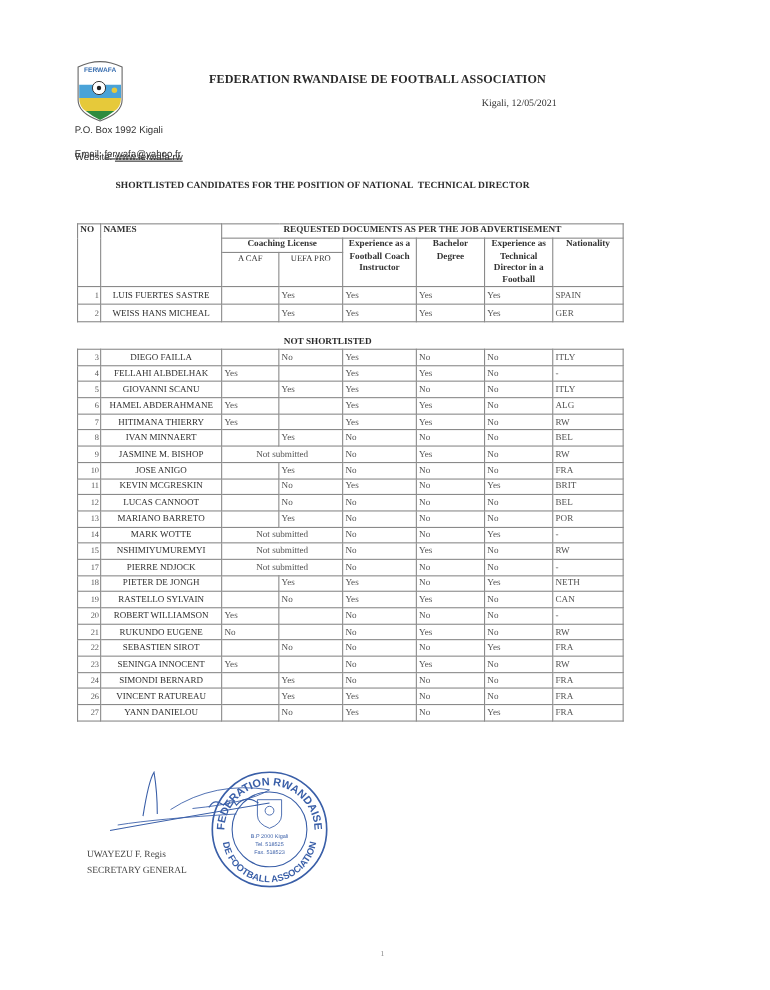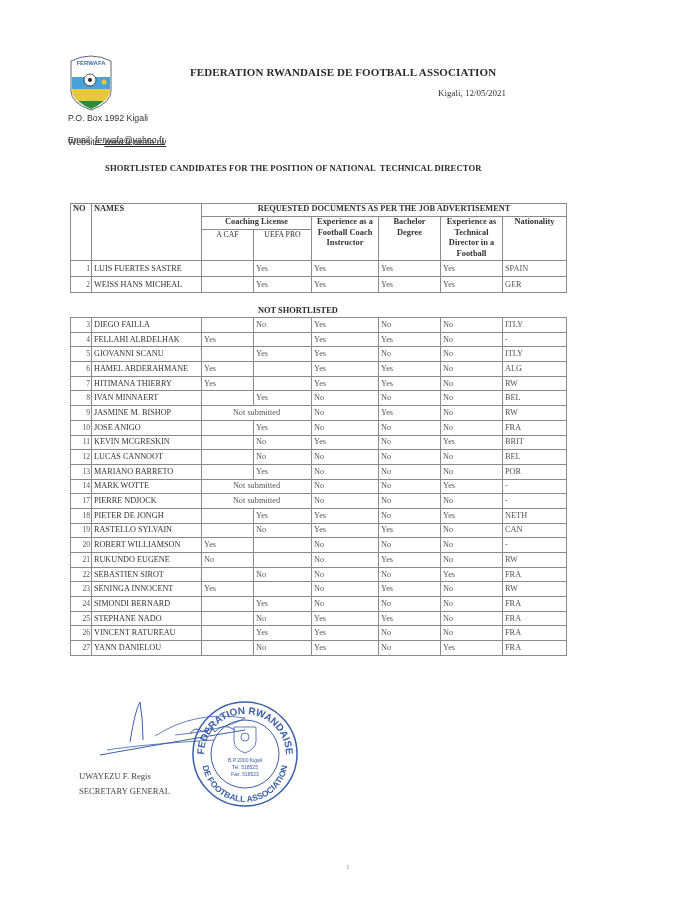--- a/index.html
+++ b/index.html
@@ -9,21 +9,21 @@
   .org-title { left:190px; top:66px; font-size:11px; font-weight:bold; letter-spacing:0.1px; }
   .addr { left:68px; font-family:"Liberation Sans", sans-serif; font-size:8.8px; color:#333; }
   .addr a { color:#333; text-decoration:underline; }
   .date { left:438px; top:88px; font-size:9px; color:#333; }
   .doc-title { left:105px; top:163px; font-size:8.6px; font-weight:bold; letter-spacing:0.1px; }
   table { border-collapse:collapse; position:absolute; table-layout:fixed; font-size:8.3px; }
   td, th { border:1px solid #8a8a8a; padding:0 2px; overflow:hidden; white-space:nowrap; }
   th { font-weight:bold; font-size:8.4px; color:#333; vertical-align:top; text-align:center; line-height:10.5px; white-space:normal; }
   th.left { text-align:left; }
   td.no { text-align:right; padding-right:1px; font-size:7.6px; color:#555; }
-  td.name { text-align:left; color:#333; font-size:8.2px; }
+  td.name { text-align:center; color:#333; font-size:8.2px; }
   td.val { color:#555; }
   td.center { text-align:center; }
   .t1 { left:70px; top:203px; width:496px; }
   .t1 tbody tr td { height:15px; }
   .not-short { left:258px; top:306px; font-size:8.4px; font-weight:bold; }
   .t2 { left:70px; top:317px; width:496px; }
   .t2 tr td { height:13.7px; line-height:12px; }
   .sig-name { left:79px; top:771px; font-size:8.6px; color:#444; }
   .sig-title { left:79px; top:786px; font-size:8.6px; color:#444; }
   .page-num { left:346px; top:863px; font-size:7px; color:#888; }
@@ -237,20 +237,29 @@
       <tr>
         <td class="no">14</td>
         <td class="name">MARK WOTTE</td>
         <td class="val center" colspan="2">Not submitted</td>
         <td class="val">No</td>
         <td class="val">No</td>
         <td class="val">Yes</td>
         <td class="val">-</td>
       </tr>
       <tr>
+        <td class="no">15</td>
+        <td class="name">NSHIMIYUMUREMYI</td>
+        <td class="val center" colspan="2">Not submitted</td>
+        <td class="val">No</td>
+        <td class="val">Yes</td>
+        <td class="val">No</td>
+        <td class="val">RW</td>
+      </tr>
+      <tr>
         <td class="no">17</td>
         <td class="name">PIERRE NDJOCK</td>
         <td class="val center" colspan="2">Not submitted</td>
         <td class="val">No</td>
         <td class="val">No</td>
         <td class="val">No</td>
         <td class="val">-</td>
       </tr>
       <tr>
         <td class="no">18</td>
@@ -312,30 +321,20 @@
         <td class="val">No</td>
         <td class="val">RW</td>
       </tr>
       <tr>
         <td class="no">24</td>
         <td class="name">SIMONDI BERNARD</td>
         <td class="val"></td>
         <td class="val">Yes</td>
         <td class="val">No</td>
         <td class="val">No</td>
-        <td class="val">No</td>
-        <td class="val">FRA</td>
-      </tr>
-      <tr>
-        <td class="no">25</td>
-        <td class="name">STEPHANE NADO</td>
-        <td class="val"></td>
-        <td class="val">No</td>
-        <td class="val">Yes</td>
-        <td class="val">Yes</td>
         <td class="val">No</td>
         <td class="val">FRA</td>
       </tr>
       <tr>
         <td class="no">26</td>
         <td class="name">VINCENT RATUREAU</td>
         <td class="val"></td>
         <td class="val">Yes</td>
         <td class="val">Yes</td>
         <td class="val">No</td>

